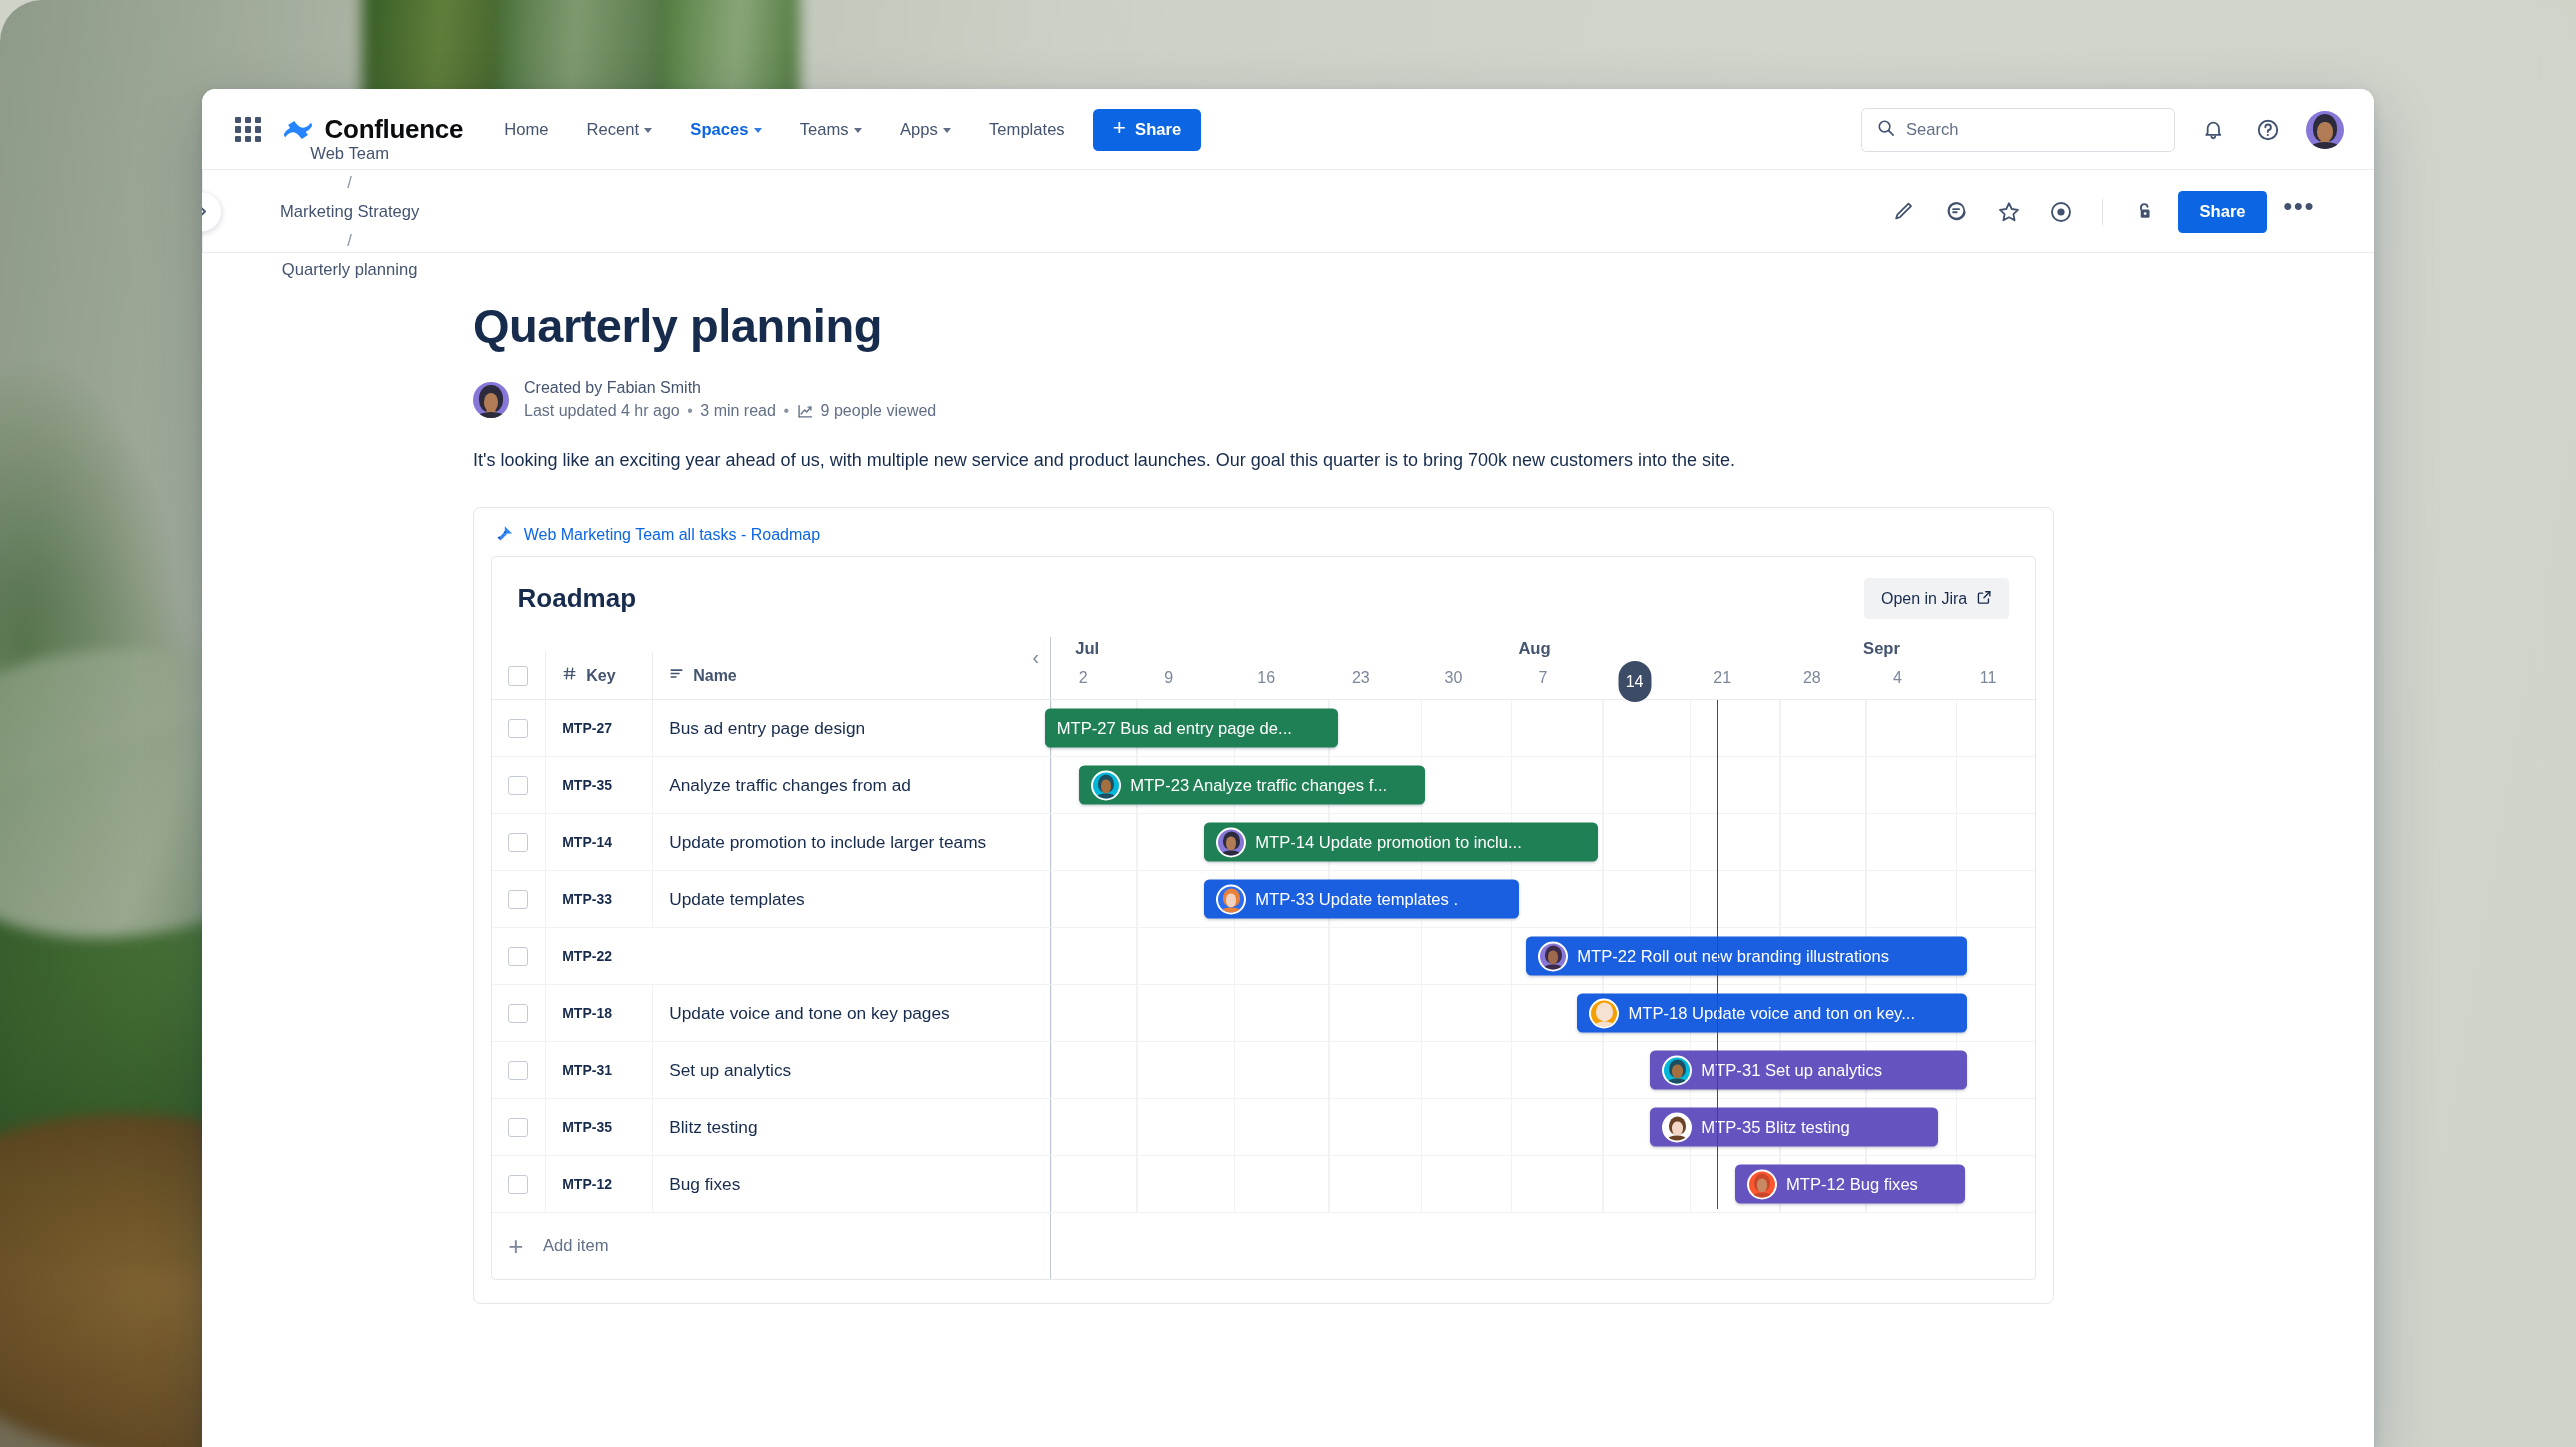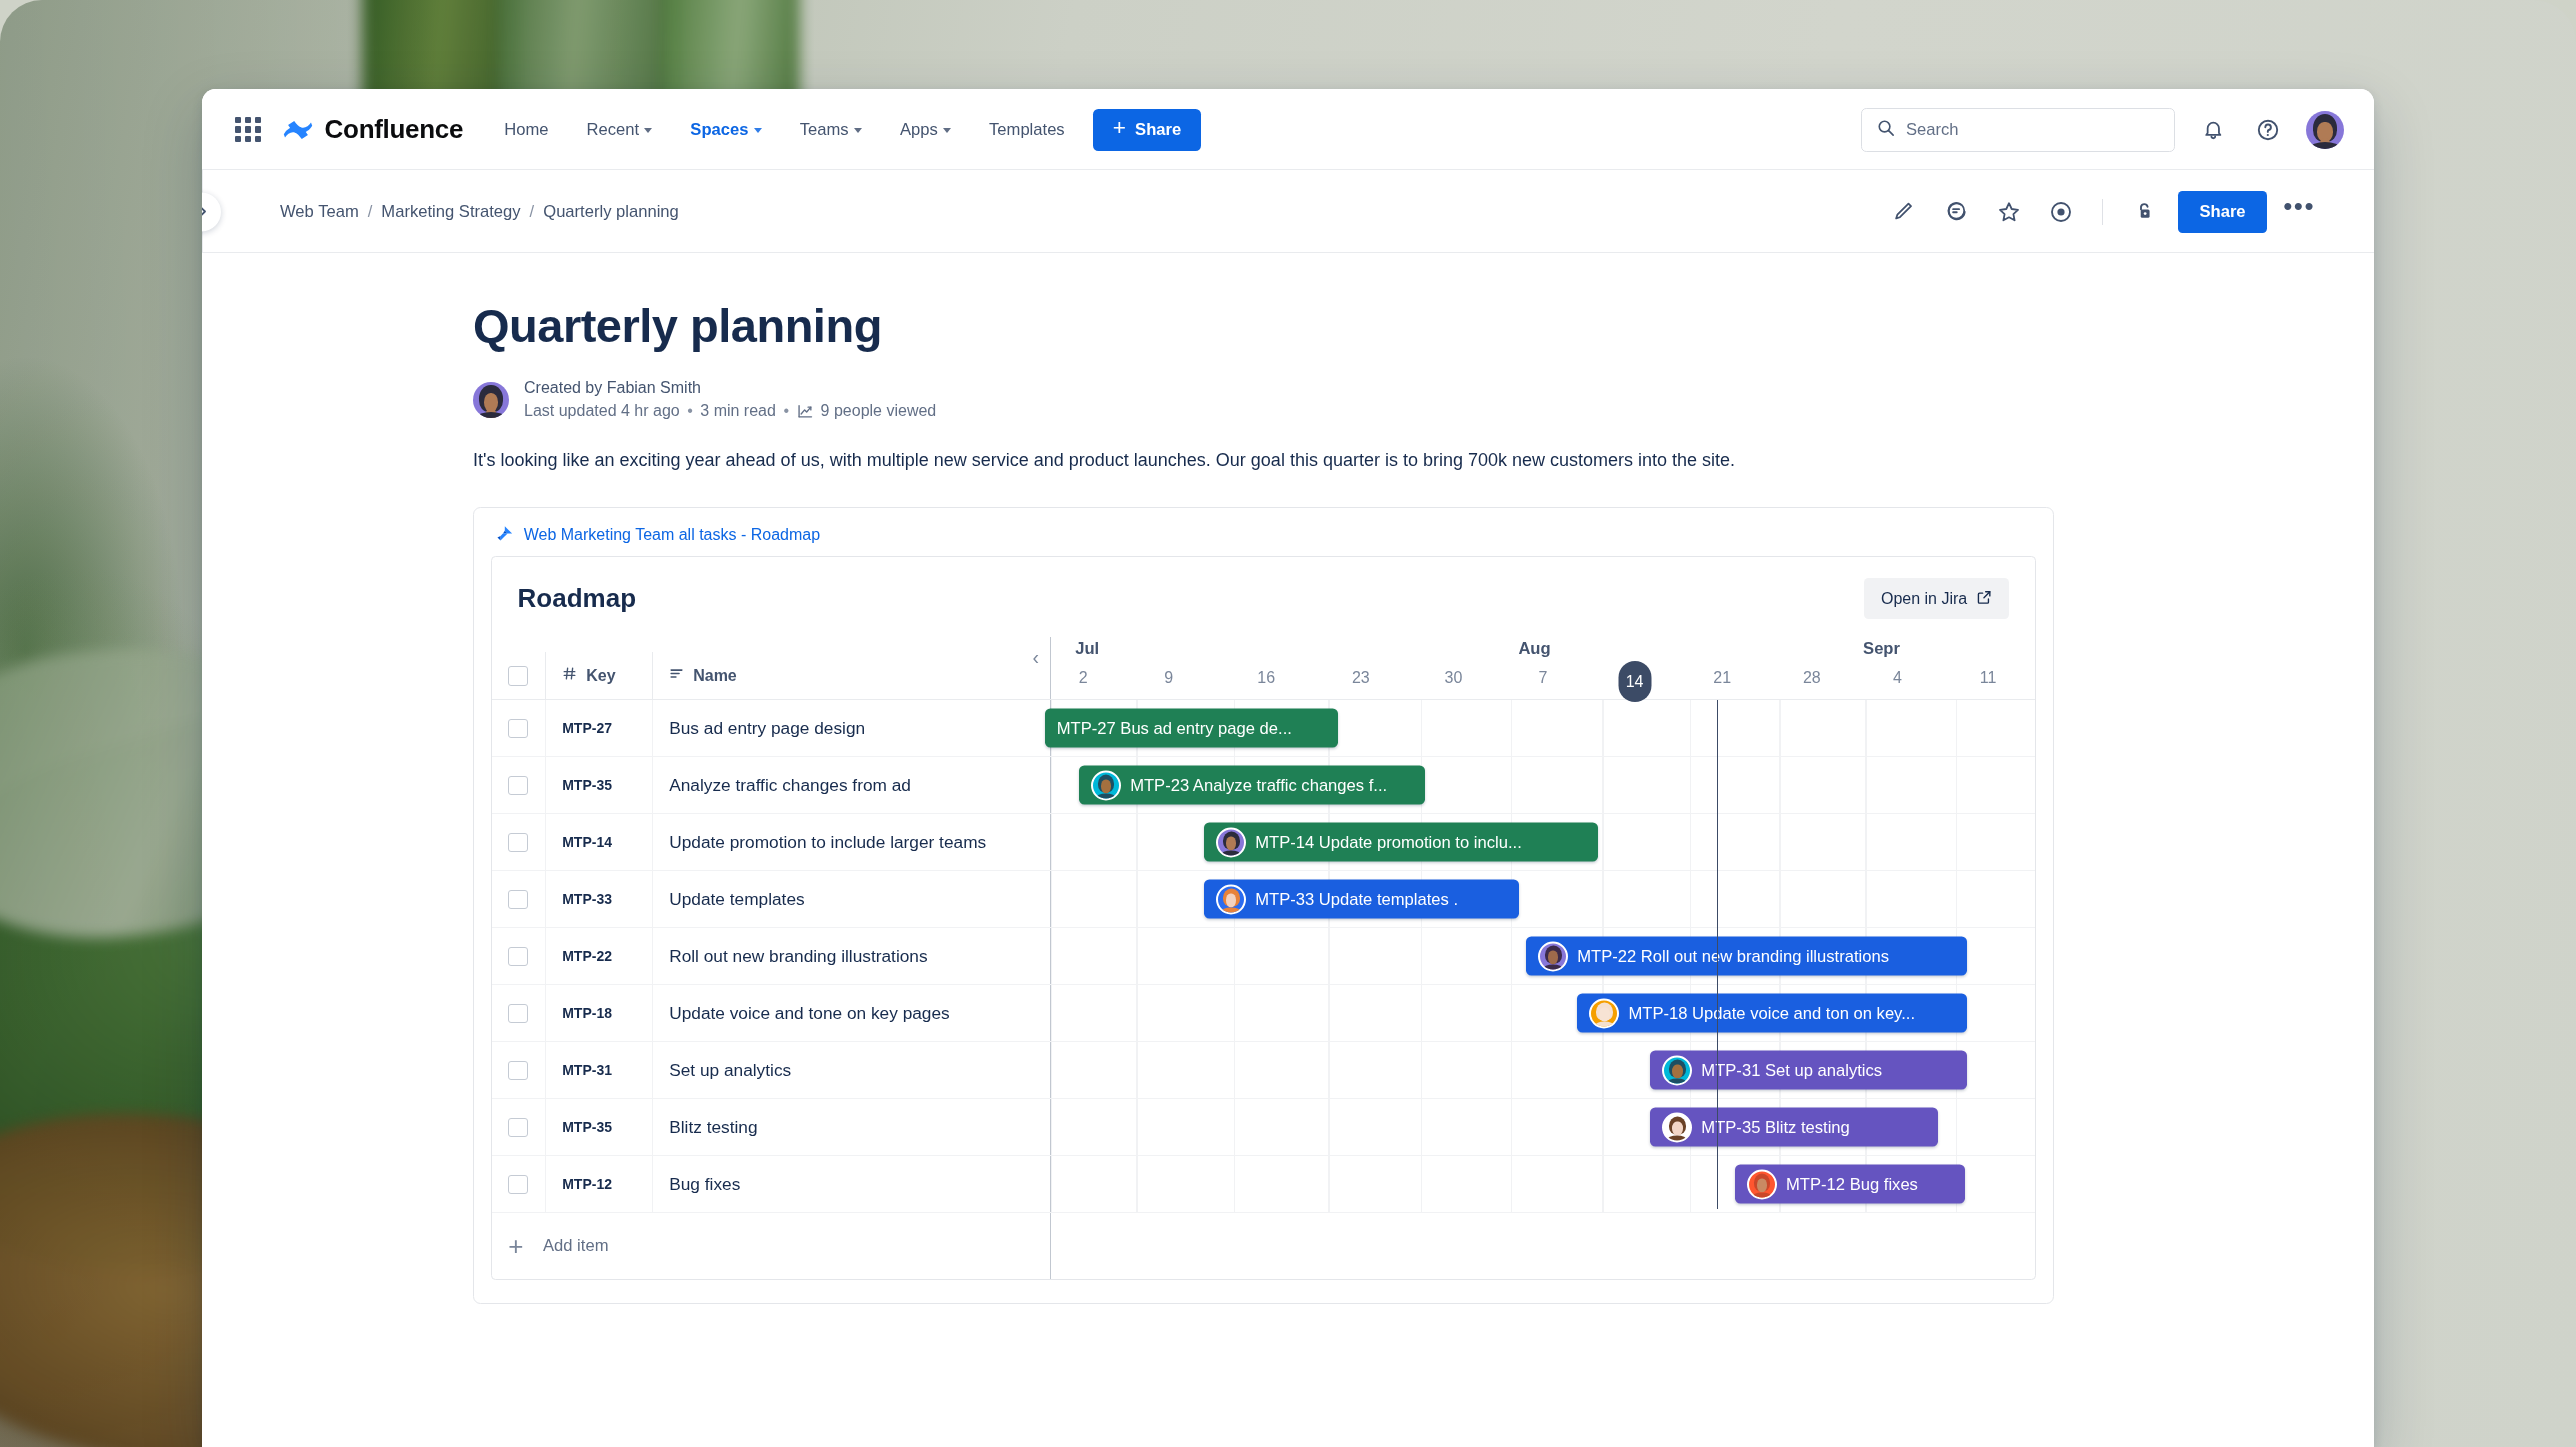--- a/index.html
+++ b/index.html
@@ -137,21 +137,21 @@
   #breadcrumb-bar::after {
     content: ""; position: absolute; left: 0; right: 0; bottom: 0; height: 0.8px; background: #e9ebee;
   }
   .side-rail { position: absolute; left: 0; top: 0; bottom: 0; width: 0.8px; background: #e9ebee; }
   .rail-toggle {
     position: absolute; left: -19.6px; top: 50%; transform: translateY(-50%);
     width: 39px; height: 39px; border-radius: 50%; background: #fff;
     box-shadow: 0 1.5px 6px rgba(9,30,66,.20);
     display:flex; align-items:center; justify-content:center; cursor:pointer; z-index: 3;
   }
-  .breadcrumb { display:flex; align-items:center; gap: 9px; font-size: 16.6px; color: #44546f; }
+  .breadcrumb { display:flex; align-items:center; gap: 9px; font-size: 16.6px; color: #44546f; flex-direction: column; }
   .breadcrumb a { color: #44546f; text-decoration: none; cursor: pointer; }
   .breadcrumb .sep { color: #8993a4; }
   .breadcrumb .current { color: #44546f; }
 
   .page-actions { margin-left: auto; display:flex; align-items:center; gap: 16.6px; }
   .page-actions .divider { width: 1.5px; height: 26px; background: #dfe1e6; margin: 0 6px; }
   .share-btn {
     background:#0c66e4; color:#fff; border:none; border-radius:4.5px;
     height: 42px; padding: 0 21px; font-size: 16.6px; font-weight: 600; cursor:pointer;
     font-family: inherit;
@@ -642,21 +642,20 @@
                       <span class="bar-label">MTP-33 Update templates .</span>
                     </div>
                   </div>
                 </div>
                 <div class="tl-row">
                   <div class="row-left">
                     <div class="cell-chk">
                       <span class="cbx"></span>
                     </div>
                     <div class="cell-key">MTP-22</div>
-                    <div class="cell-name">Roll out new branding illustrations</div>
                   </div>
                   <div class="row-right">
                     <div class="gridline" style="left: 0%;"></div>
                     <div class="gridline" style="left: 8.7%;"></div>
                     <div class="gridline" style="left: 18.6%;"></div>
                     <div class="gridline" style="left: 28.2%;"></div>
                     <div class="gridline" style="left: 37.6%;"></div>
                     <div class="gridline" style="left: 46.7%;"></div>
                     <div class="gridline" style="left: 56%;"></div>
                     <div class="gridline" style="left: 64.9%;"></div>

